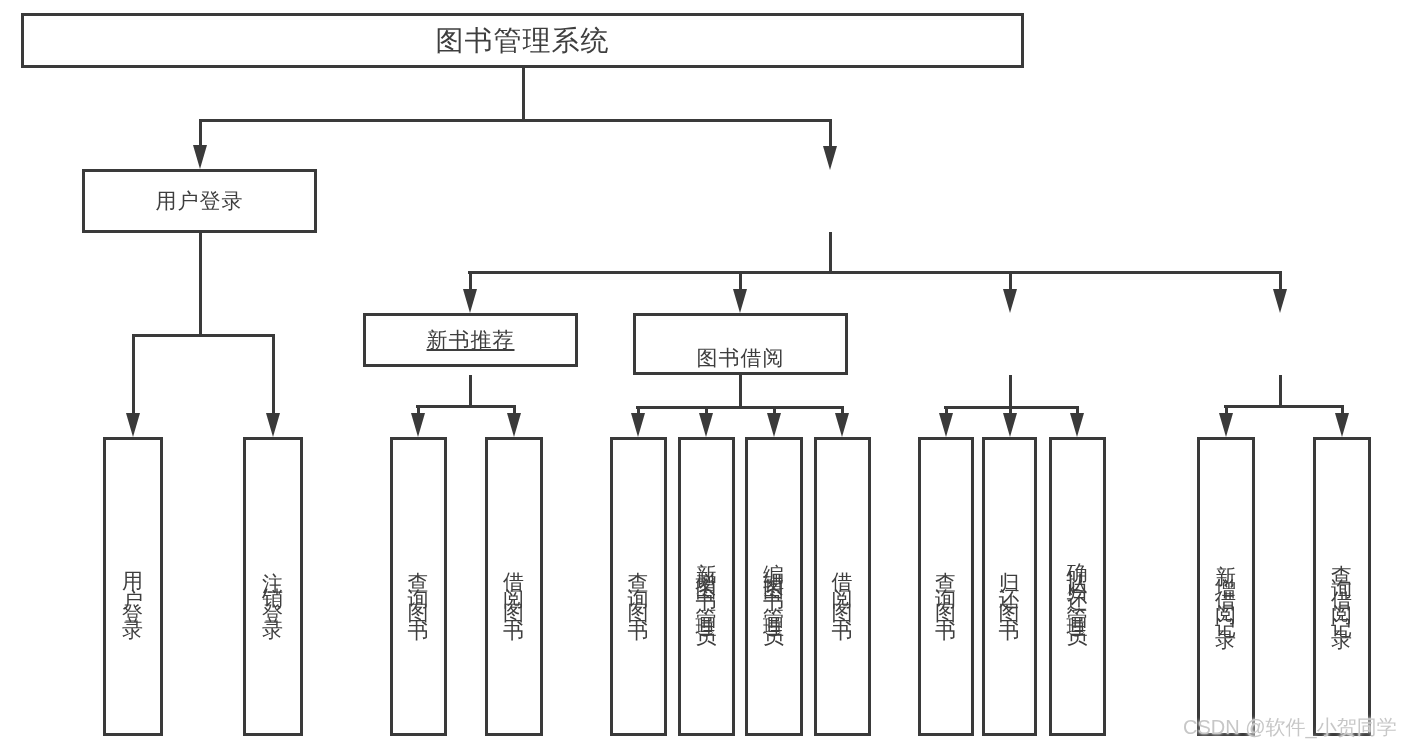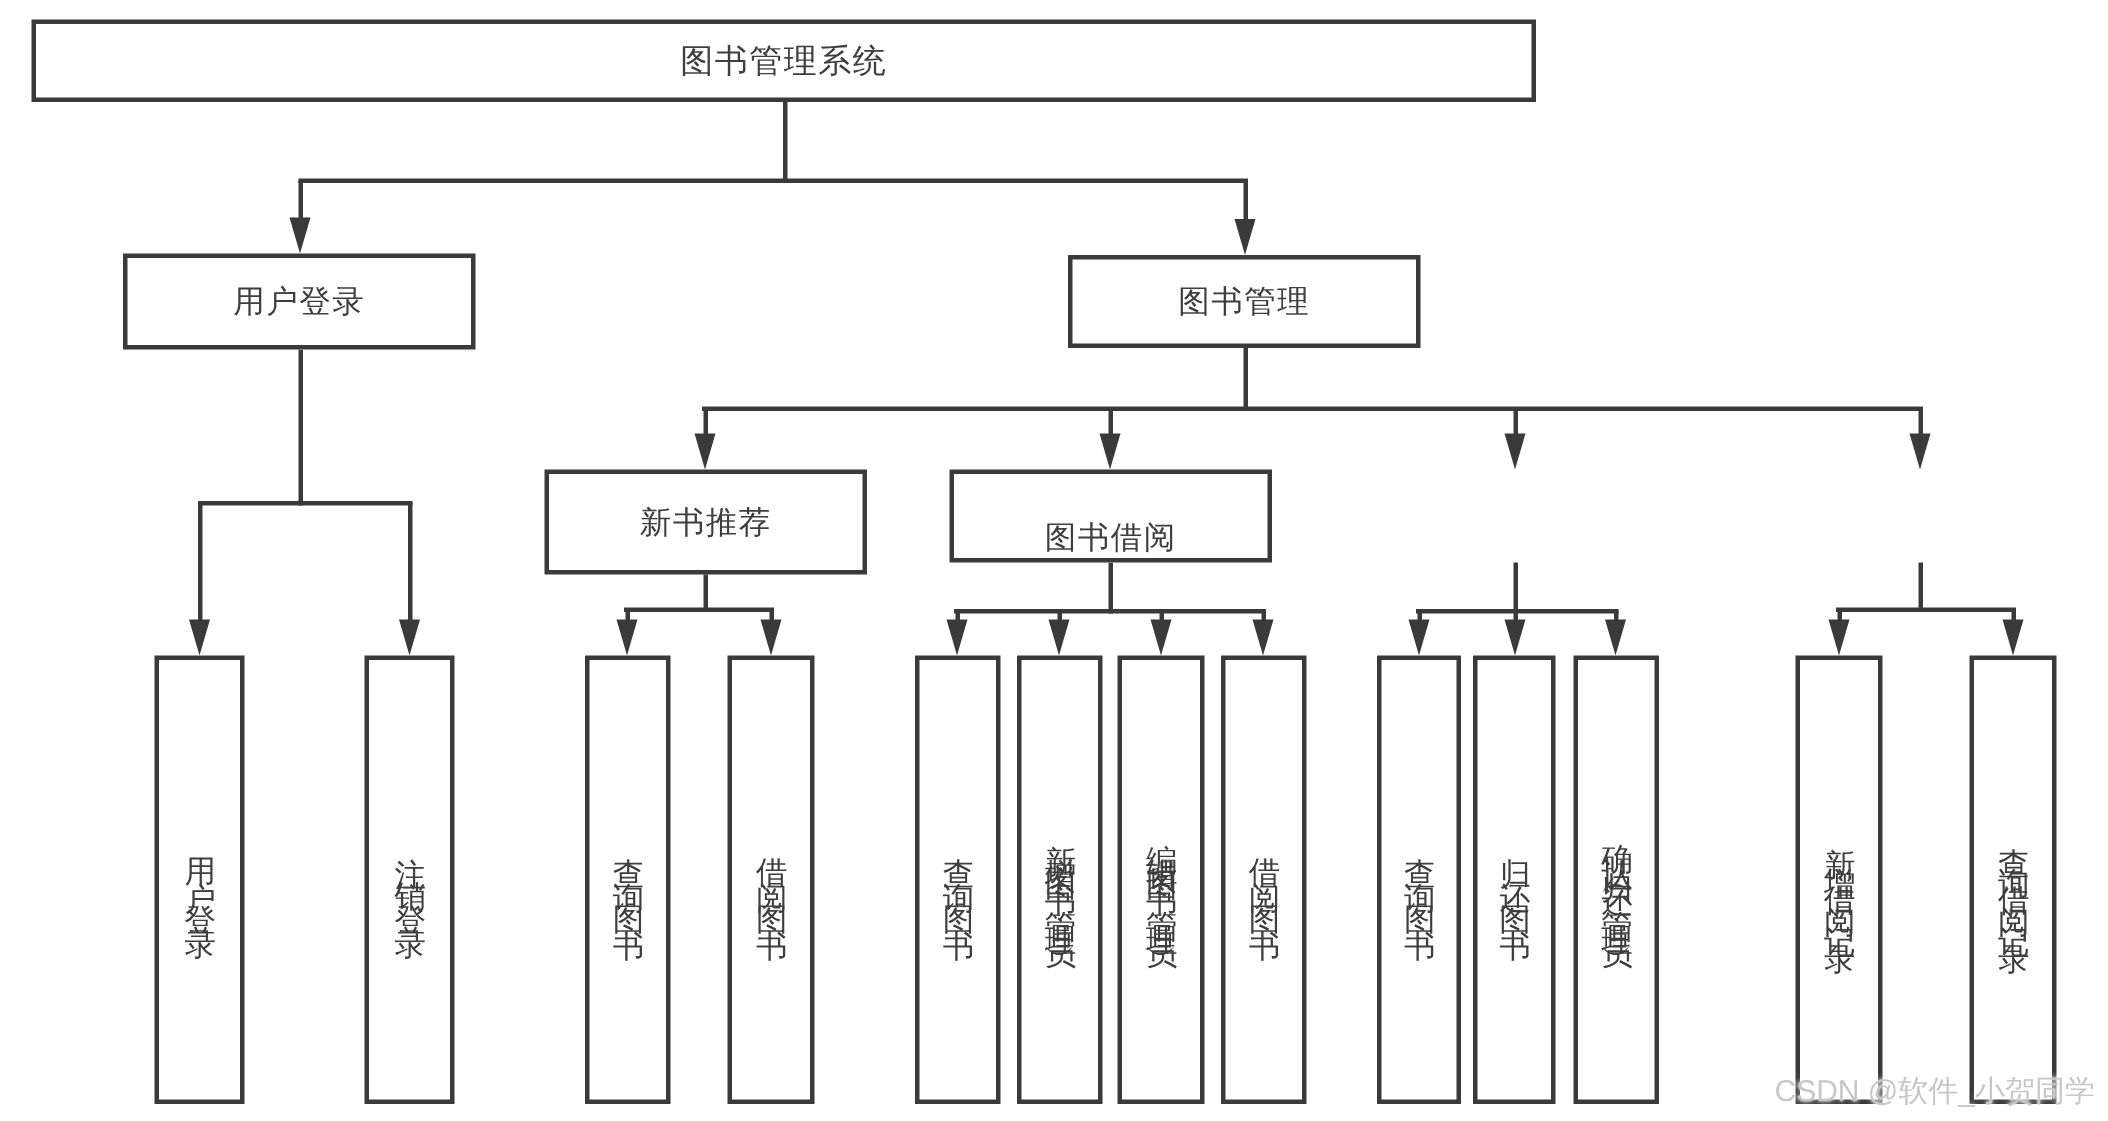--- a/index.html
+++ b/index.html
@@ -6,21 +6,21 @@
   .canvas {
     position:relative; width:1405px; height:747px; background:#ffffff;
     font-family:"Liberation Sans", sans-serif; overflow:hidden;
   }
   .node {
     position:absolute; background:#ffffff; border:3px solid #3a3a3a;
     box-sizing:border-box; display:flex; align-items:center; justify-content:center;
     color:#3e3e3e; z-index:2;
   }
   .hnode { font-size:21px; letter-spacing:1px; }
-  .root  { font-size:22px; }
+  .root  { font-size:28px; }
   .leaf span {
     writing-mode:vertical-rl; text-orientation:mixed;
     font-size:21px; letter-spacing:16px; line-height:1; display:block;
   }
   .leaf.mid span   { letter-spacing:13px; }
   .leaf.dense span { letter-spacing:9px; }
   .line  { position:absolute; background:#3a3a3a; z-index:1; }
   .ahead {
     position:absolute; width:0; height:0; z-index:1;
     border-left:7.5px solid transparent; border-right:7.5px solid transparent;
@@ -37,25 +37,22 @@
 
 <div class="canvas">
 
   <div class="node hnode root" style="left:21px; top:13px; width:1003px; height:55px;">
     <span>图书管理系统</span>
   </div>
 
   <div class="node hnode" style="left:82px; top:169px; width:235px; height:64px;">
     <span>用户登录</span>
   </div>
-  <div class="node hnode" style="left:712px; top:170px; width:235px; height:62px;">
-    <span>图书管理</span>
-  </div>
 
-  <div class="node hnode" style="left:363px; top:313px; width:215px; height:70px;">
+  <div class="node hnode" style="left:363px; top:313px; width:215px; height:54px;text-decoration:underline;">
     <span>新书推荐</span>
   </div>
   <div class="node hnode" style="left:633px; top:313px; width:215px; height:62px;align-items:flex-end;">
     <span>图书借阅</span>
   </div>
 
   <div class="node leaf" style="left:103px; top:437px; width:60px; height:299px;">
     <span>用户登录</span>
   </div>
   <div class="node leaf" style="left:243px; top:437px; width:60px; height:299px;">

